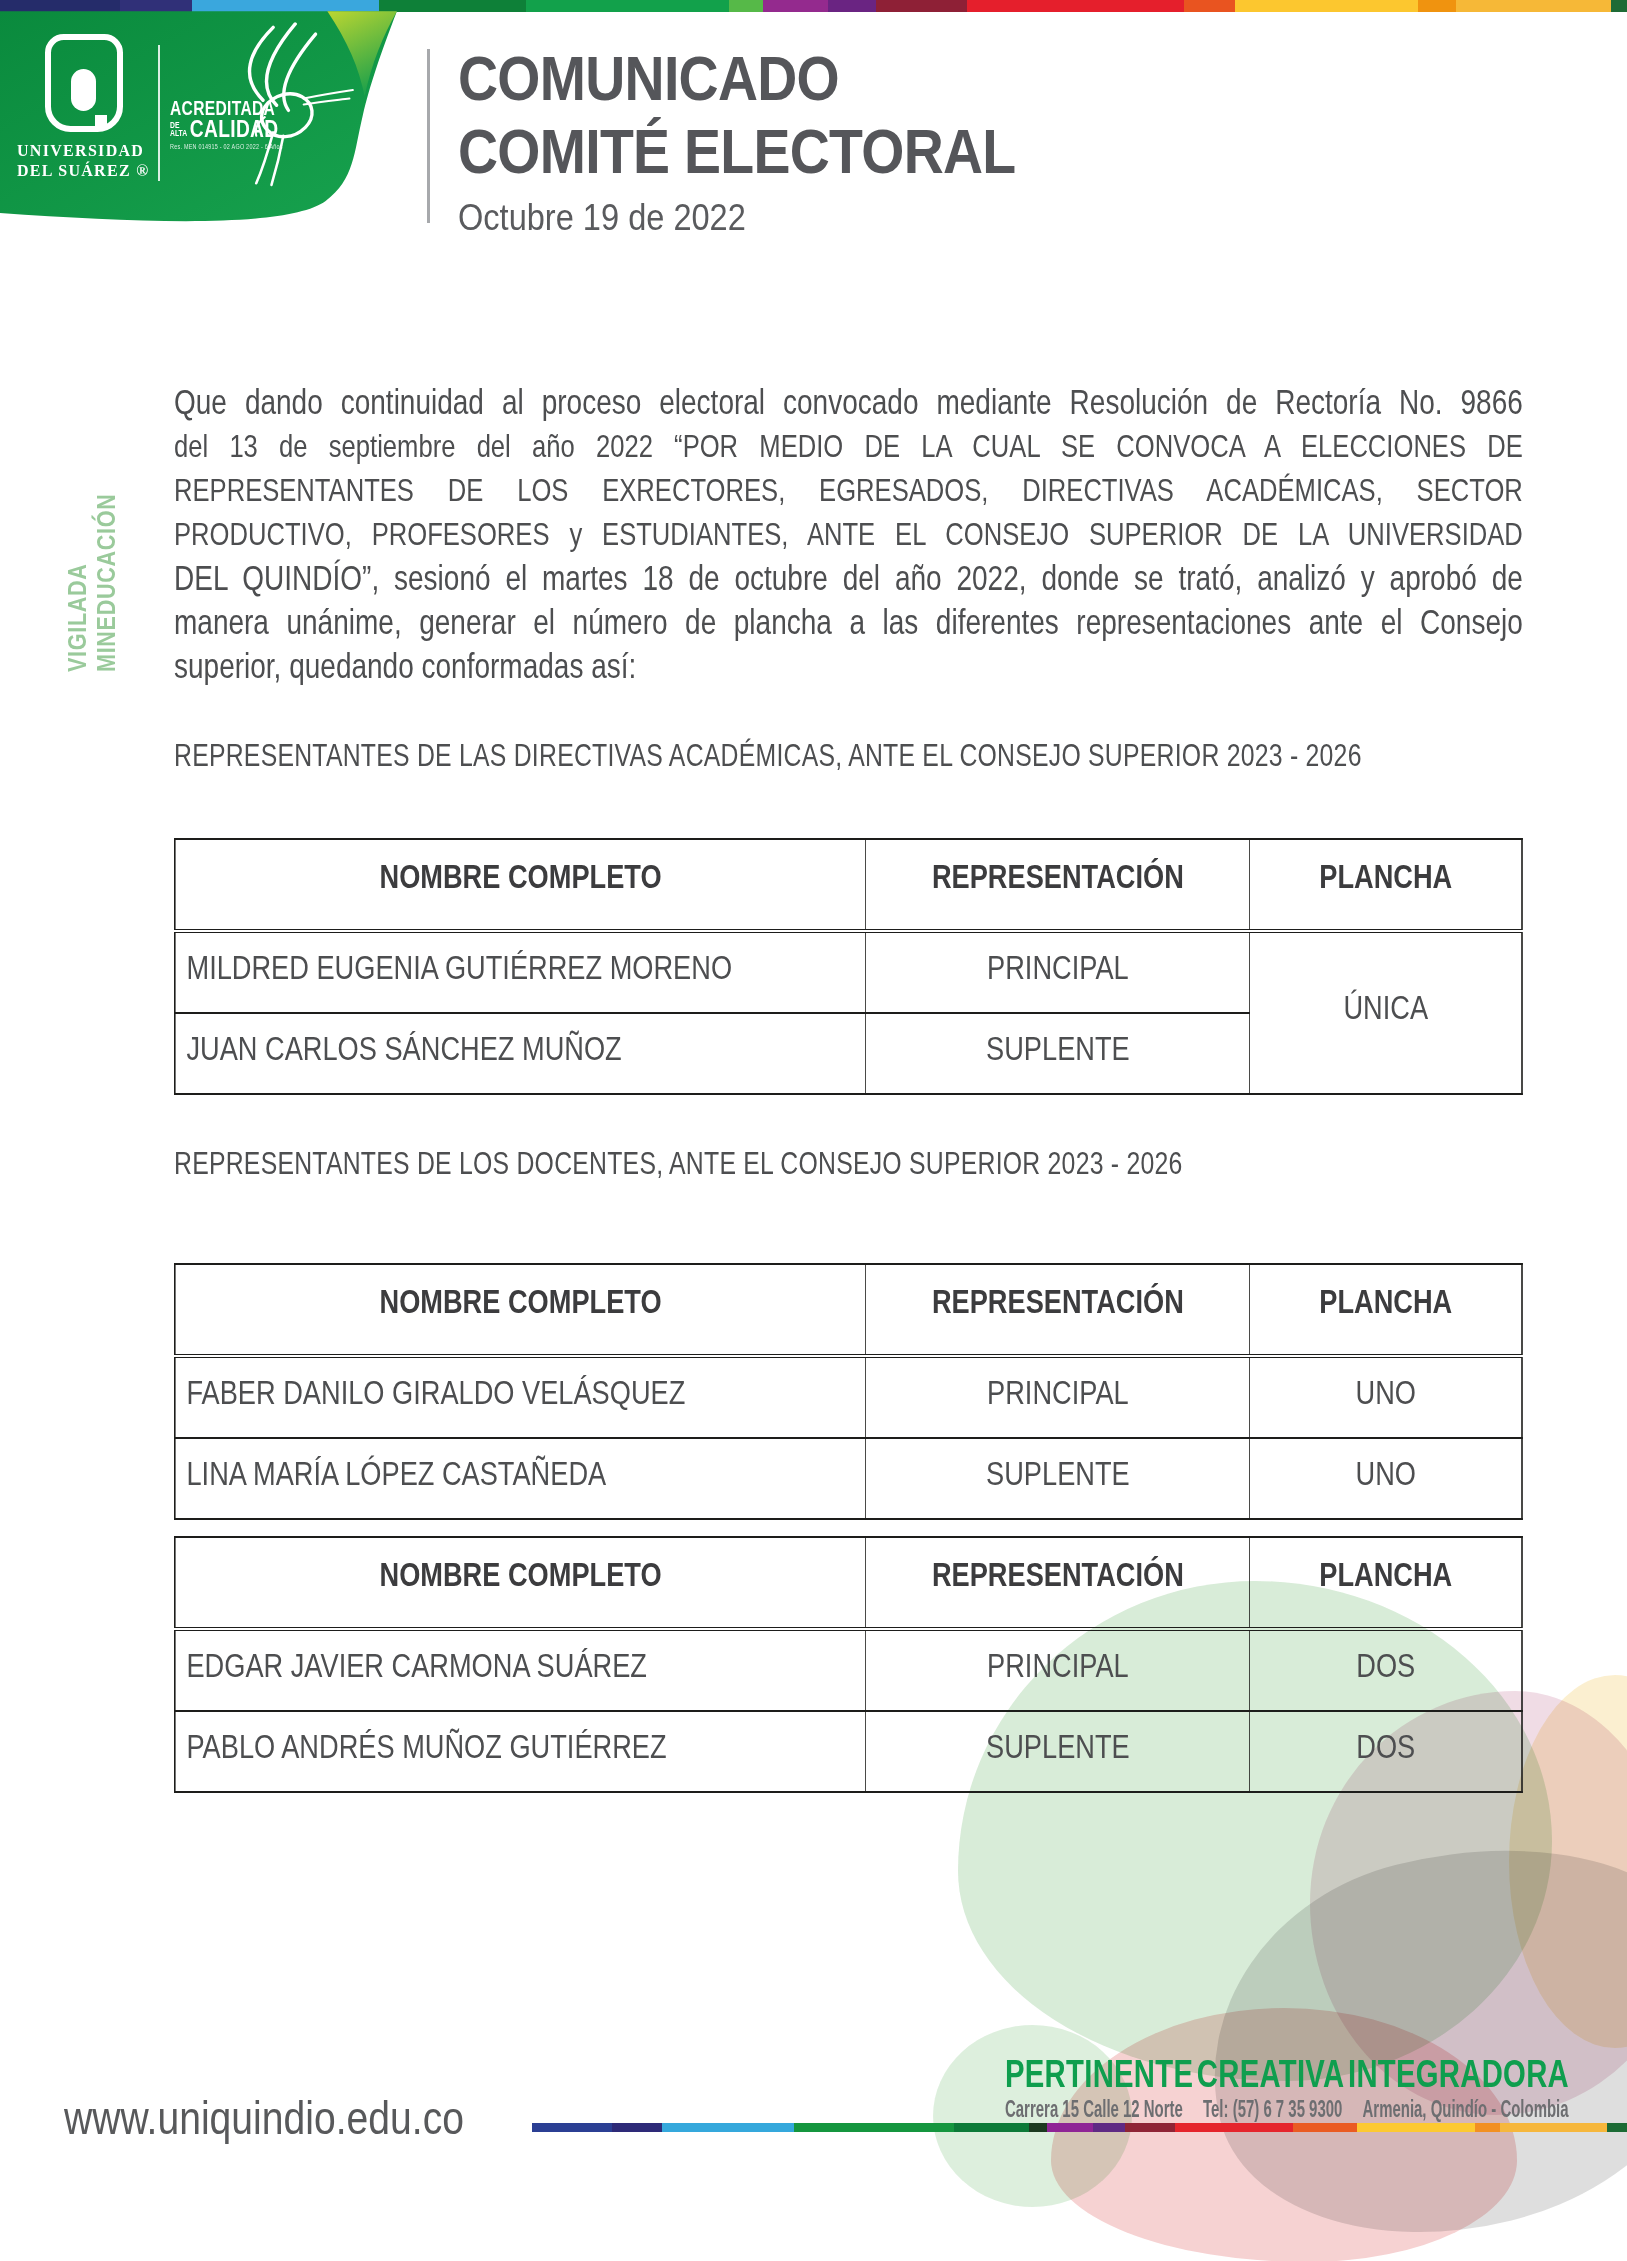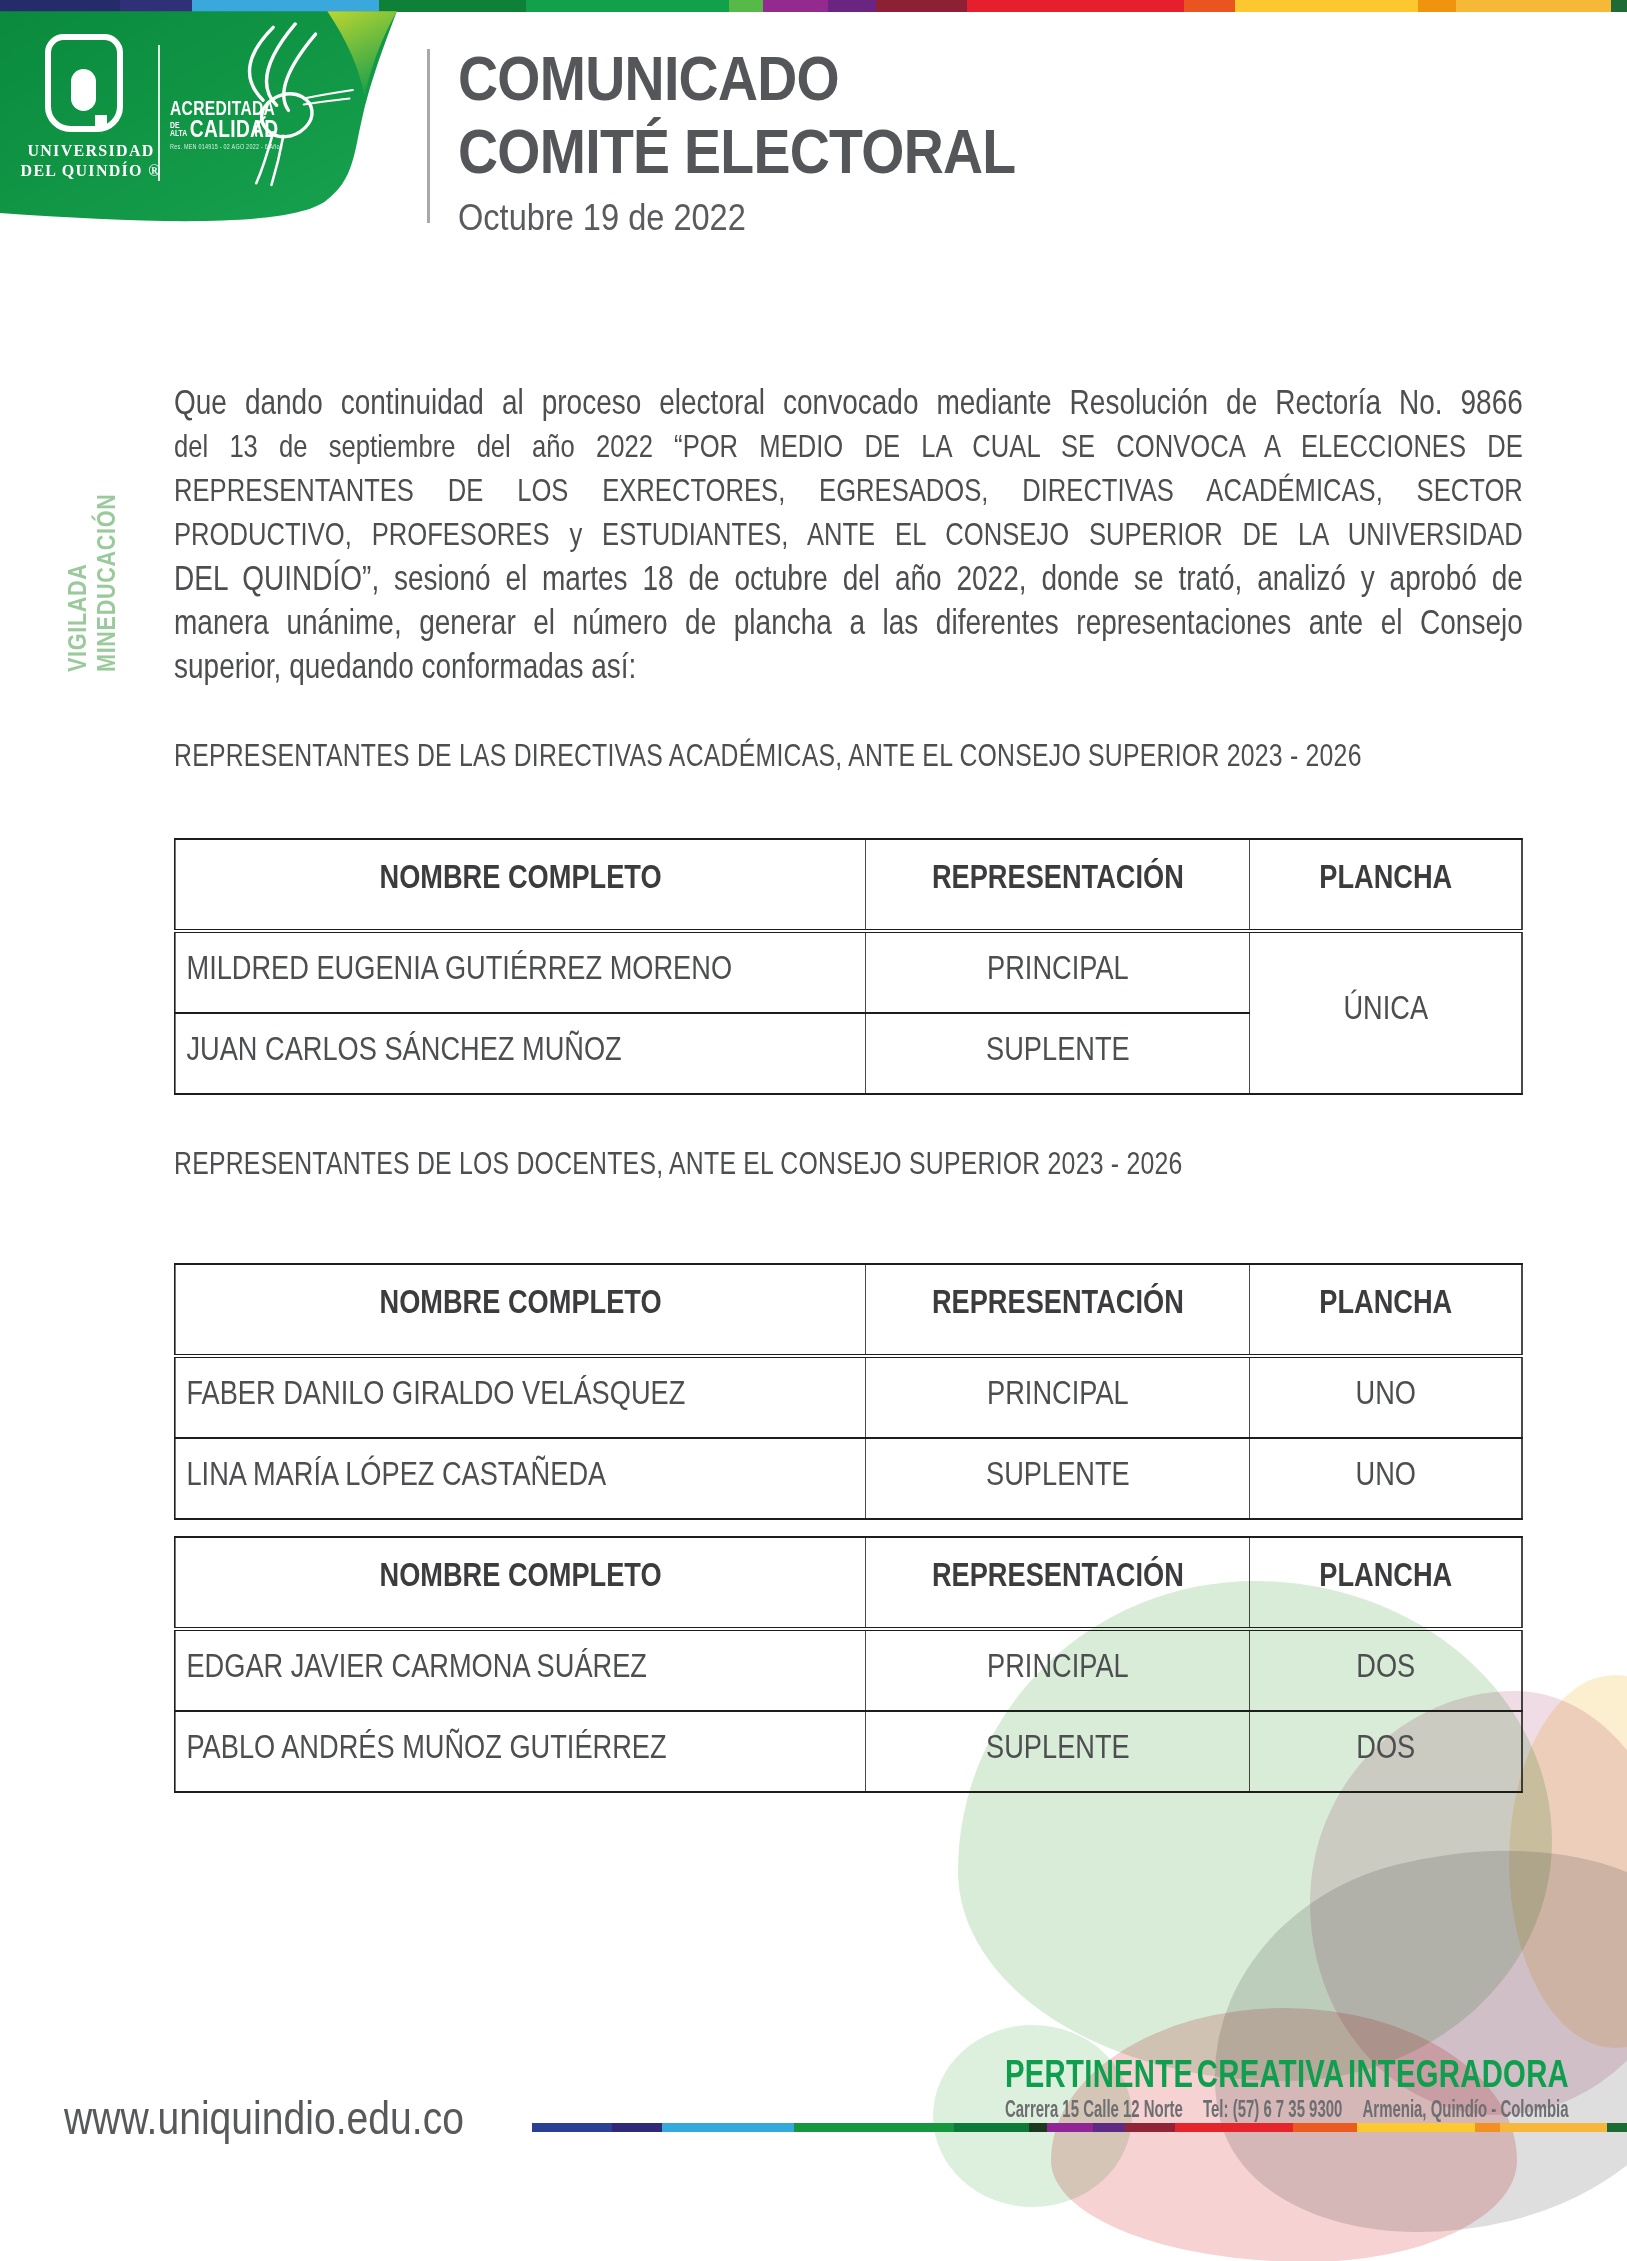--- a/index.html
+++ b/index.html
@@ -20,21 +20,21 @@
       #8f2596 515px,#8f2596 561px,#5f2a84 561px,#5f2a84 593px,#8f2436 593px,#8f2436 643px,
       #e5252c 643px,#e5252c 761px,#ea5b22 761px,#ea5b22 825px,#fdc931 825px,#fdc931 943px,
       #f29022 943px,#f29022 968px,#f6b73c 968px,#f6b73c 1075px,#1c6b35 1075px);}
   
   .leaf{position:absolute;left:0;top:11px;z-index:1;}
   .logo{position:absolute;left:17px;top:34px;width:148px;z-index:2;}
   .shield{position:absolute;left:28px;top:0;width:66px;height:86px;border:6.8px solid #fff;
           border-radius:18.7px 18.7px 25.4px 25.4px;}
   .pill{position:absolute;left:19.5px;top:29px;width:25.4px;height:42px;background:#fff;border-radius:13.6px;}
   .sq{position:absolute;left:44px;top:75px;width:12px;height:11px;background:#fff;}
-  .logo-text{position:absolute;left:0;top:107px;width:148px;text-align:center;color:#fff;
+  .logo-text{position:absolute;left:0;top:107px;width:148px;color:#fff;
              font-family:"Liberation Serif",serif;font-weight:bold;font-size:16px;
              letter-spacing:1.3px;line-height:20.3px;}
   .divider{position:absolute;left:158px;top:45px;width:1.7px;height:136px;background:rgba(255,255,255,.85);z-index:2;}
   .accred{position:absolute;left:170px;top:98px;width:144px;color:#fff;z-index:2;
           transform:scaleX(0.8);transform-origin:0 0;}
   .accred .l1{font-weight:bold;font-size:19.5px;letter-spacing:0.4px;line-height:20.3px;}
   .accred .l2{display:flex;align-items:flex-end;gap:3.4px;}
   .accred .dealta{font-size:8.5px;font-weight:bold;line-height:8.5px;padding-bottom:2.5px;}
   .accred .cal{font-weight:bold;font-size:24px;line-height:22px;letter-spacing:0.4px;}
   .accred .res{font-size:6.8px;margin-top:2.5px;opacity:.85;letter-spacing:0.3px;}
@@ -120,21 +120,21 @@
     <path d="M468,0 H386 C410,36 423,66 430,100 C438,62 452,28 468,0 Z" fill="url(#gLime)"></path>
   </svg>
 
   <div class="logo">
     <div class="shield">
       <div class="pill"></div>
       <div class="sq"></div>
     </div>
     <div class="logo-text">
       <div>UNIVERSIDAD</div>
-      <div>DEL QUINDÍO ®</div>
+      <div>DEL SUÁREZ ®</div>
     </div>
   </div>
   <div class="divider"></div>
 
   <div class="accred">
     <div class="l1">ACREDITADA</div>
     <div class="l2">
       <div class="dealta">
         <div>DE</div>
         <div>ALTA</div>

